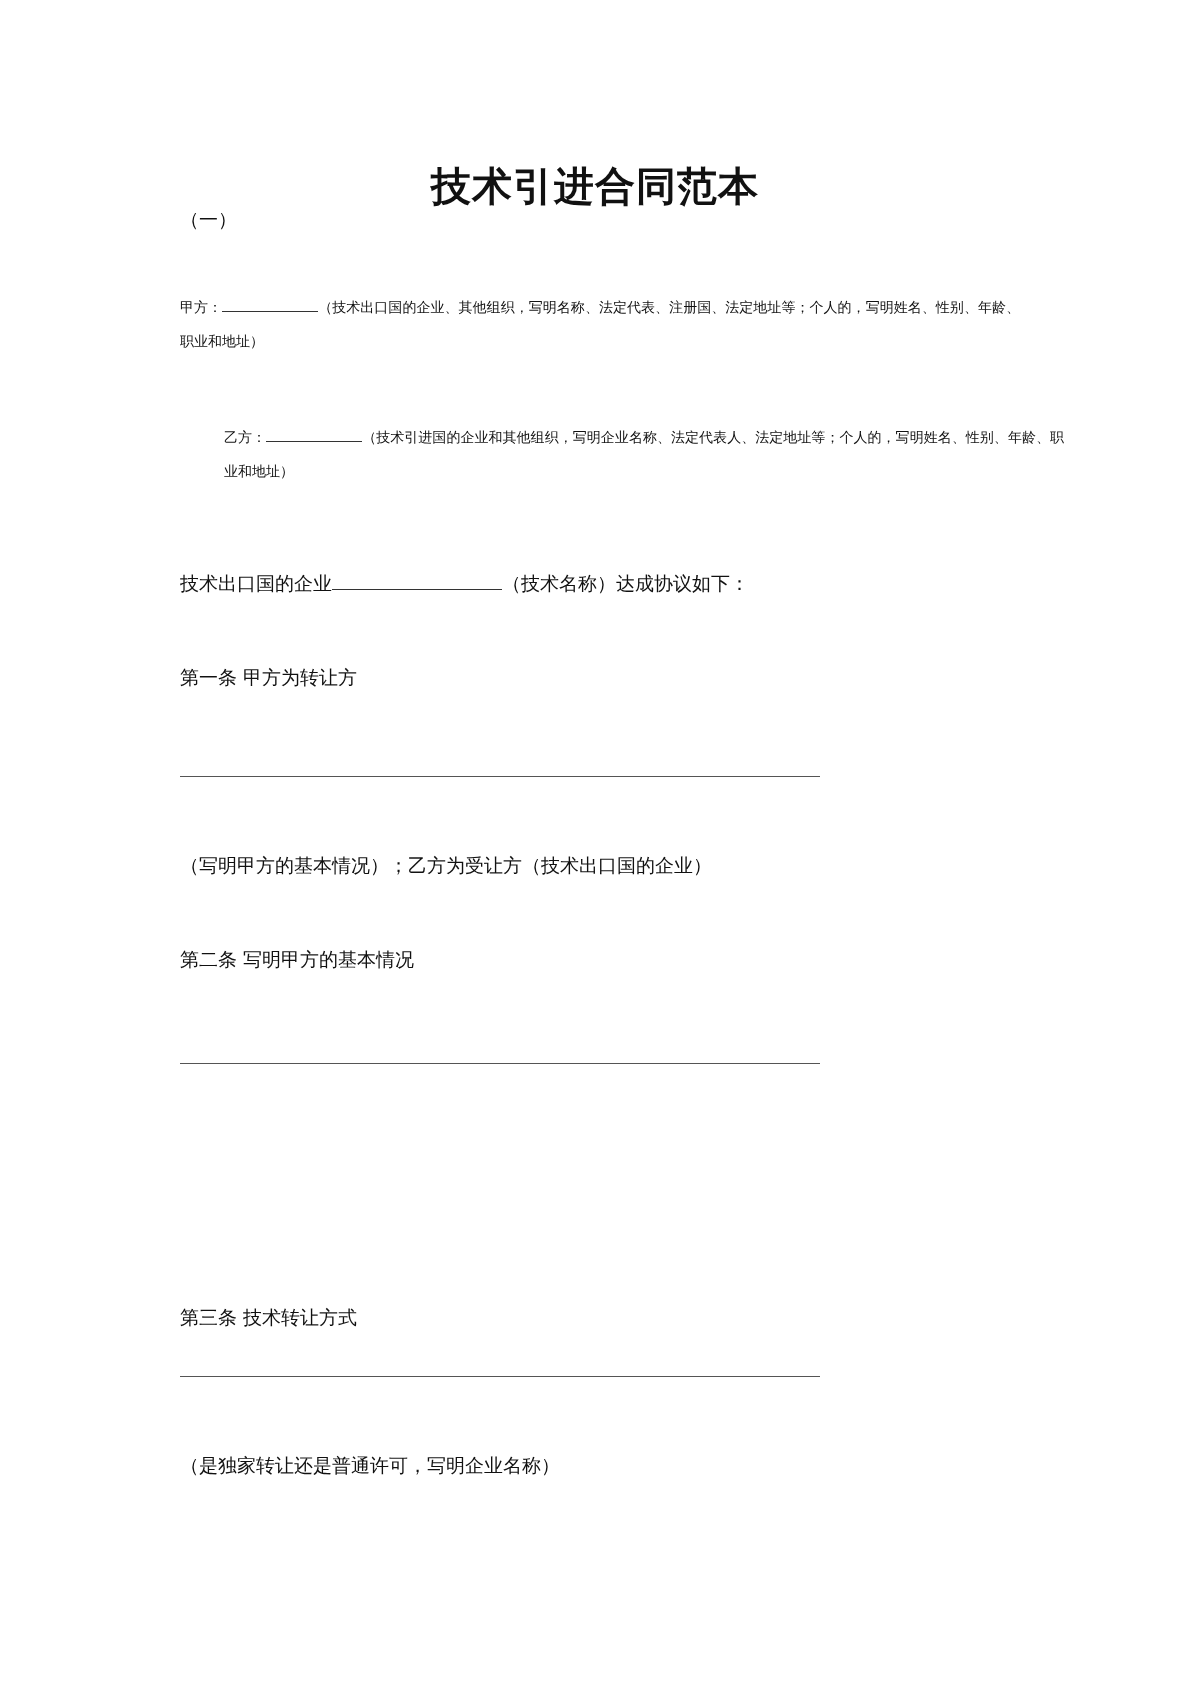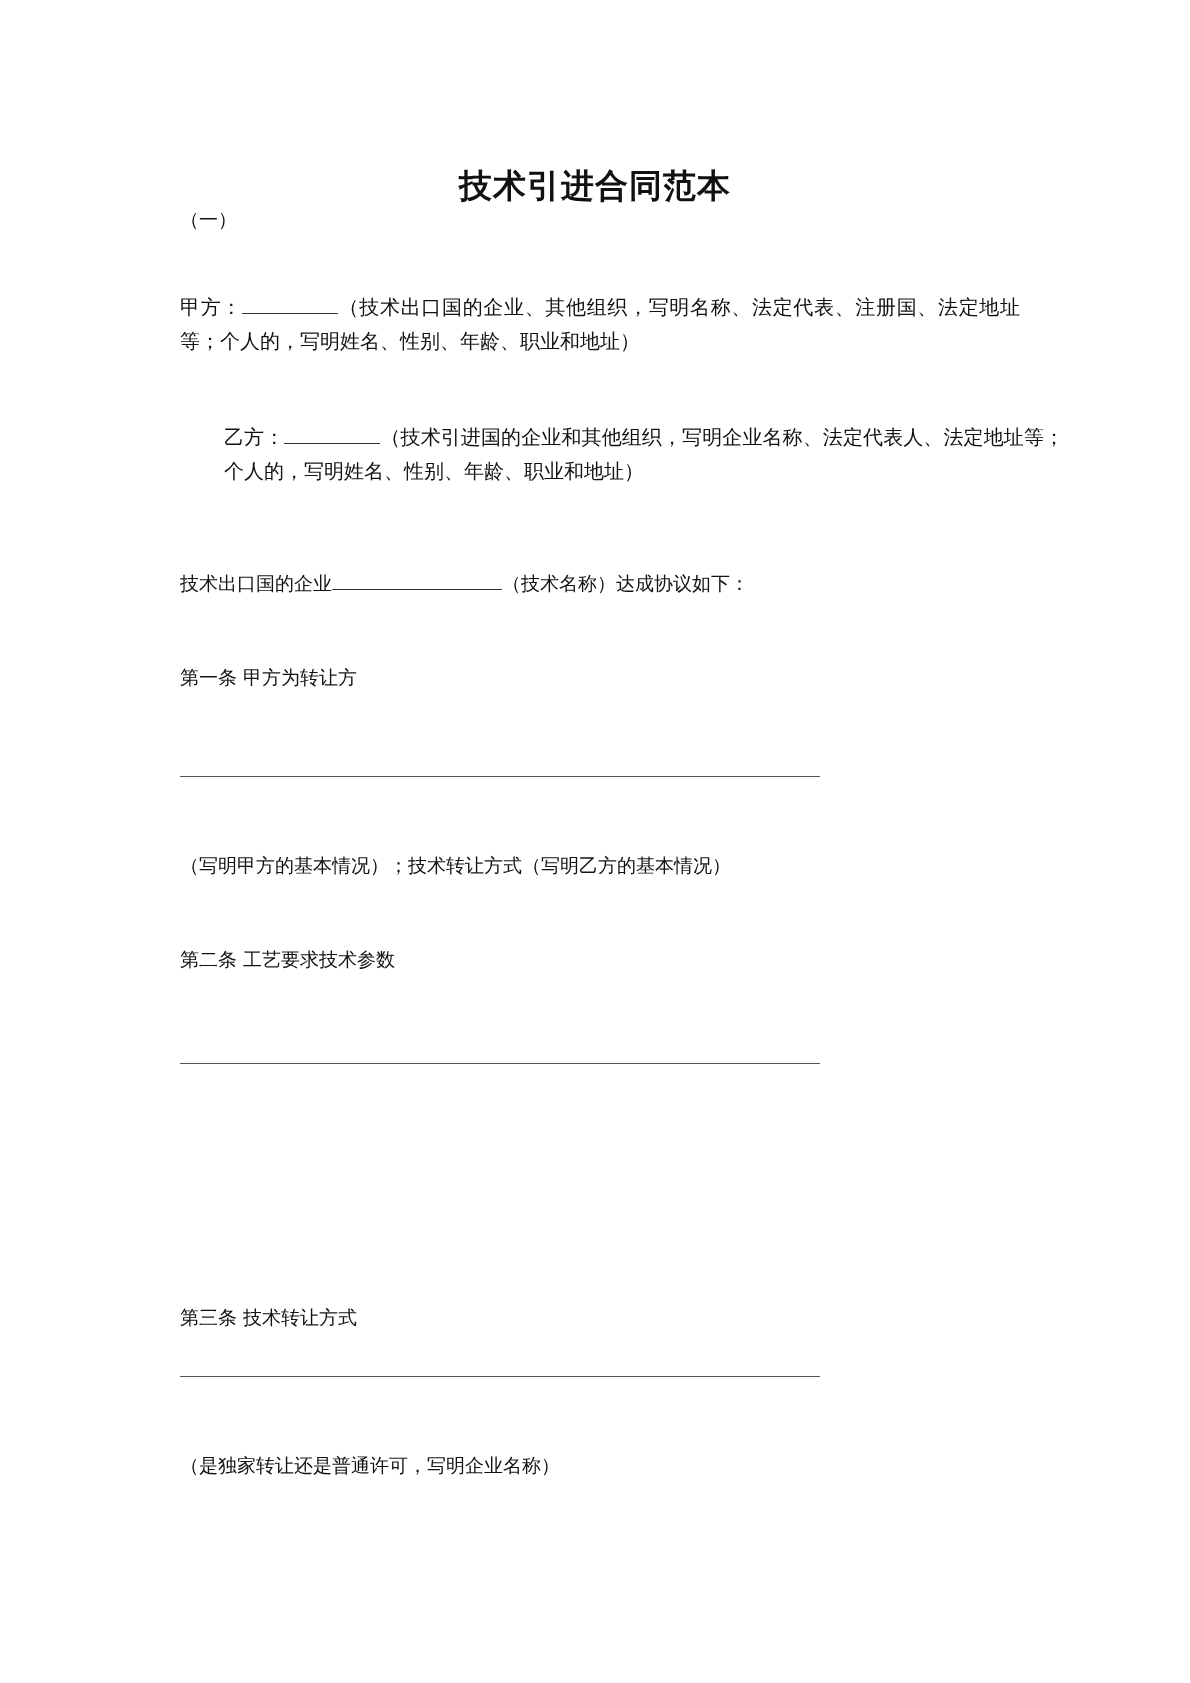--- a/index.html
+++ b/index.html
@@ -1,23 +1,23 @@
 <!DOCTYPE html>
 <html><head>
 <meta charset="utf-8">
 <style>
   html, body { margin: 0; padding: 0; background: #ffffff; }
   body { width: 1190px; height: 1683px; position: relative; overflow: hidden;
          font-family: "DejaVu Serif", "Liberation Serif", serif; color: #111; }
   .page { position: absolute; left: 0; top: 0; width: 1190px; height: 1683px; background: #fff; }
   .title { position: absolute; left: 0; width: 1190px; top: 162px; text-align: center;
            font-family: "DejaVu Sans", "Liberation Sans", sans-serif; font-weight: bold;
-           font-size: 33px; letter-spacing: 1px; line-height: 48px; }
+           font-size: 40px; letter-spacing: 1px; line-height: 48px; }
   .t { position: absolute; left: 180px; font-size: 19px; line-height: 34px; white-space: nowrap; }
-  .para { position: absolute; left: 180px; width: 840px; font-size: 20px; line-height: 34px;
+  .para { position: absolute; left: 180px; width: 840px; font-size: 14px; line-height: 34px;
           text-align: justify; }
   .blank { display: inline-block; border-bottom: 1px solid #333; height: 18px; vertical-align: baseline; }
   .rule { position: absolute; left: 180px; width: 640px; height: 0; border-top: 1px solid #555; }
 </style>
 </head>
 <body>
 
 <div class="page">
 
   <div class="title">技术引进合同范本</div>
@@ -31,22 +31,22 @@
   <div class="para" style="top:420px;margin-left:44px;">
     <span>乙方：</span><span class="blank" style="width:96px;"></span><span>（技术引进国的企业和其他组织，写明企业名称、法定代表人、法定地址等；个人的，写明姓名、性别、年龄、职业和地址）</span>
   </div>
 
   <div class="t" style="top:566px;">
     <span>技术出口国的企业</span><span class="blank" style="width:170px;"></span><span>（技术名称）达成协议如下：</span>
   </div>
 
   <div class="t" style="top:660px;">第一条  甲方为转让方</div>
   <div class="rule" style="top:776px;"></div>
-  <div class="t" style="top:848px;">（写明甲方的基本情况）；技术转让方式（写明乙方的基本情况）</div>
+  <div class="t" style="top:848px;">（写明甲方的基本情况）；乙方为受让方（技术出口国的企业）</div>
 
-  <div class="t" style="top:942px;">第二条  工艺要求技术参数</div>
+  <div class="t" style="top:942px;">第二条  写明甲方的基本情况</div>
   <div class="rule" style="top:1063px;"></div>
 
   <div class="t" style="top:1300px;">第三条  技术转让方式</div>
   <div class="rule" style="top:1376px;"></div>
   <div class="t" style="top:1448px;">（是独家转让还是普通许可，写明企业名称）</div>
 
 </div>
 
 </body></html>

